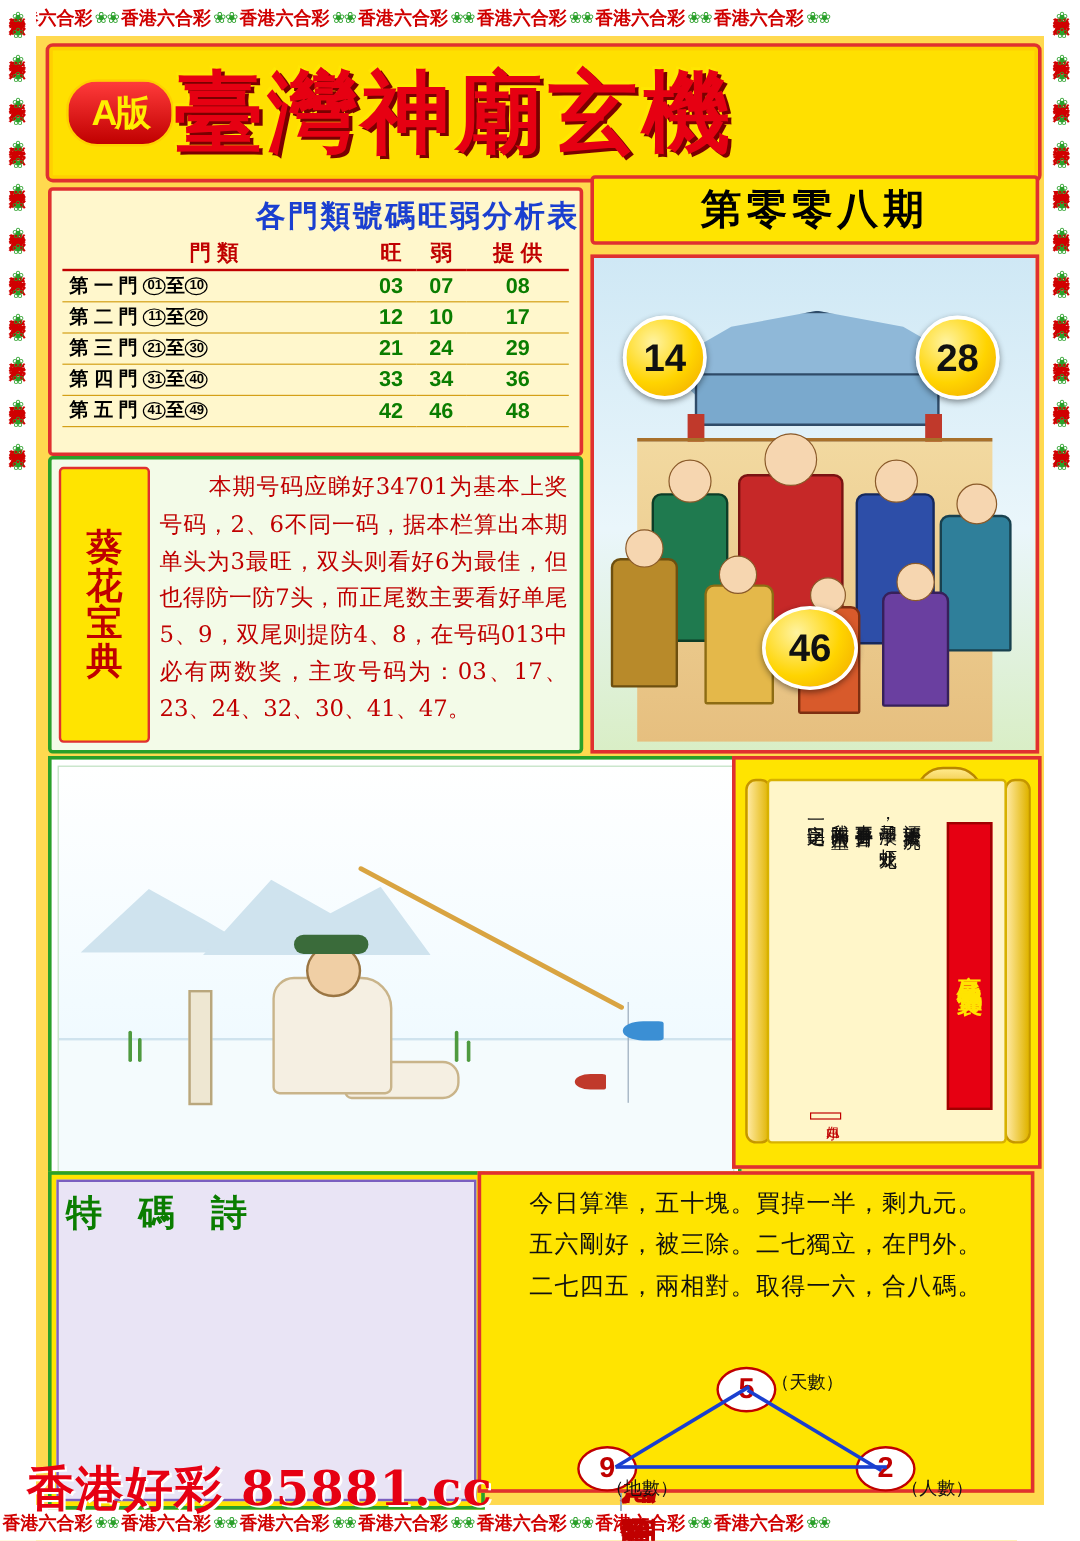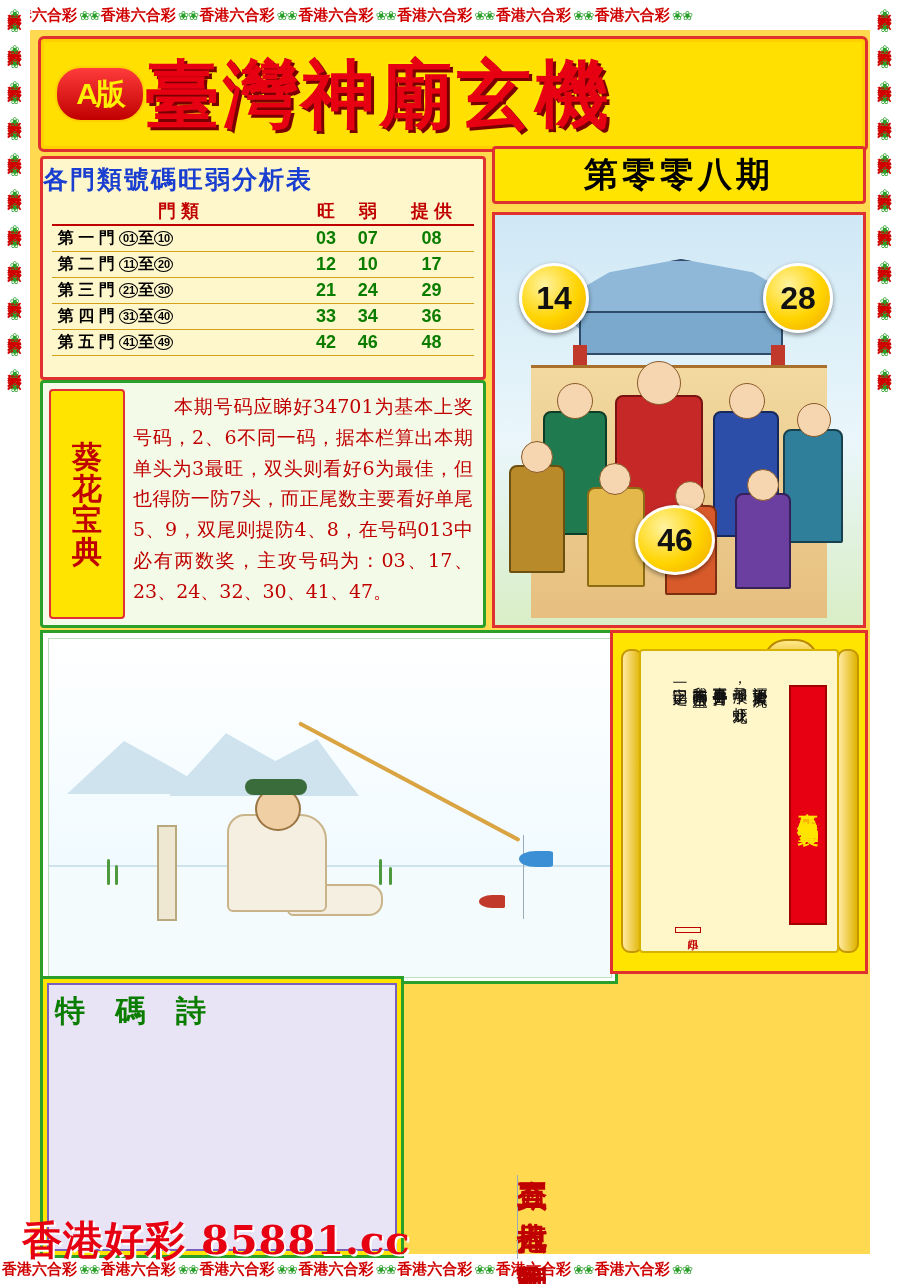--- a/index.html
+++ b/index.html
@@ -57,21 +57,21 @@
     letter-spacing:4px;line-height:1;
     margin-right:10px;
   }
 
   
   .analysis{
     position:absolute;left:10px;top:126px;width:440px;height:218px;
     background:#fff7cc;border:3px solid #e03030;border-radius:4px;
   }
   .analysis h2{
-    margin:4px 0 2px;text-align:left;font-size:25px;color:#1a3fd0;font-weight:bold;
+    margin:4px 0 2px;text-align:right;font-size:25px;color:#1a3fd0;font-weight:bold;
     font-family:"DejaVu Serif","Liberation Serif",serif;letter-spacing:2px;
   }
   table.an{width:96%;margin:0 auto;border-collapse:collapse;font-size:17px;}
   table.an th{
     color:#c00000;font-size:18px;font-weight:bold;padding:1px 0;
     border-bottom:2px solid #c00000;
   }
   table.an td{
     text-align:center;padding:2px 0;border-bottom:1px solid #d4a017;
     font-size:18px;color:#0a7d00;font-weight:bold;
@@ -513,17 +513,37 @@
         <h3>特 碼 詩</h3>
         <div id="temaLines">
             <div class="line">今日算準五十塊</div>
             <div class="line">買掉一半剩九元</div>
             <div class="line">五六剛好被三除</div>
             <div class="line">二七獨立在門外</div>
           </div>
       </div>
     </div>
 
+    <div class="rb">
+      <div id="rbLines">
+          <div class="vs">今日算準，五十塊。買掉一半，剩九元。</div>
+          <div class="vs">五六剛好，被三除。二七獨立，在門外。</div>
+          <div class="vs">二七四五，兩相對。取得一六，合八碼。</div>
+        </div>
+
+      <div class="node" style="left:196px;top:160px;">5</div>
+      <div class="nlabel" style="left:242px;top:164px;">（天數）</div>
+
+      <div class="node" style="left:80px;top:226px;">9</div>
+      <div class="nlabel" style="left:104px;top:252px;">（地數）</div>
+
+      <div class="node" style="left:312px;top:226px;">2</div>
+      <div class="nlabel" style="left:350px;top:252px;">（人數）</div>
+
+      <div class="tri-line" style="left:112px;top:242px;width:226px;"></div>
+      <div class="tri-line" style="left:112px;top:242px;width:130px;transform:rotate(-31deg);"></div>
+      <div class="tri-line" style="left:222px;top:178px;width:130px;transform:rotate(31deg);"></div>
+    </div>
 
   </div>
 
   <div class="watermark">香港好彩 85881.cc</div>
 </div>
 
 </body></html>

